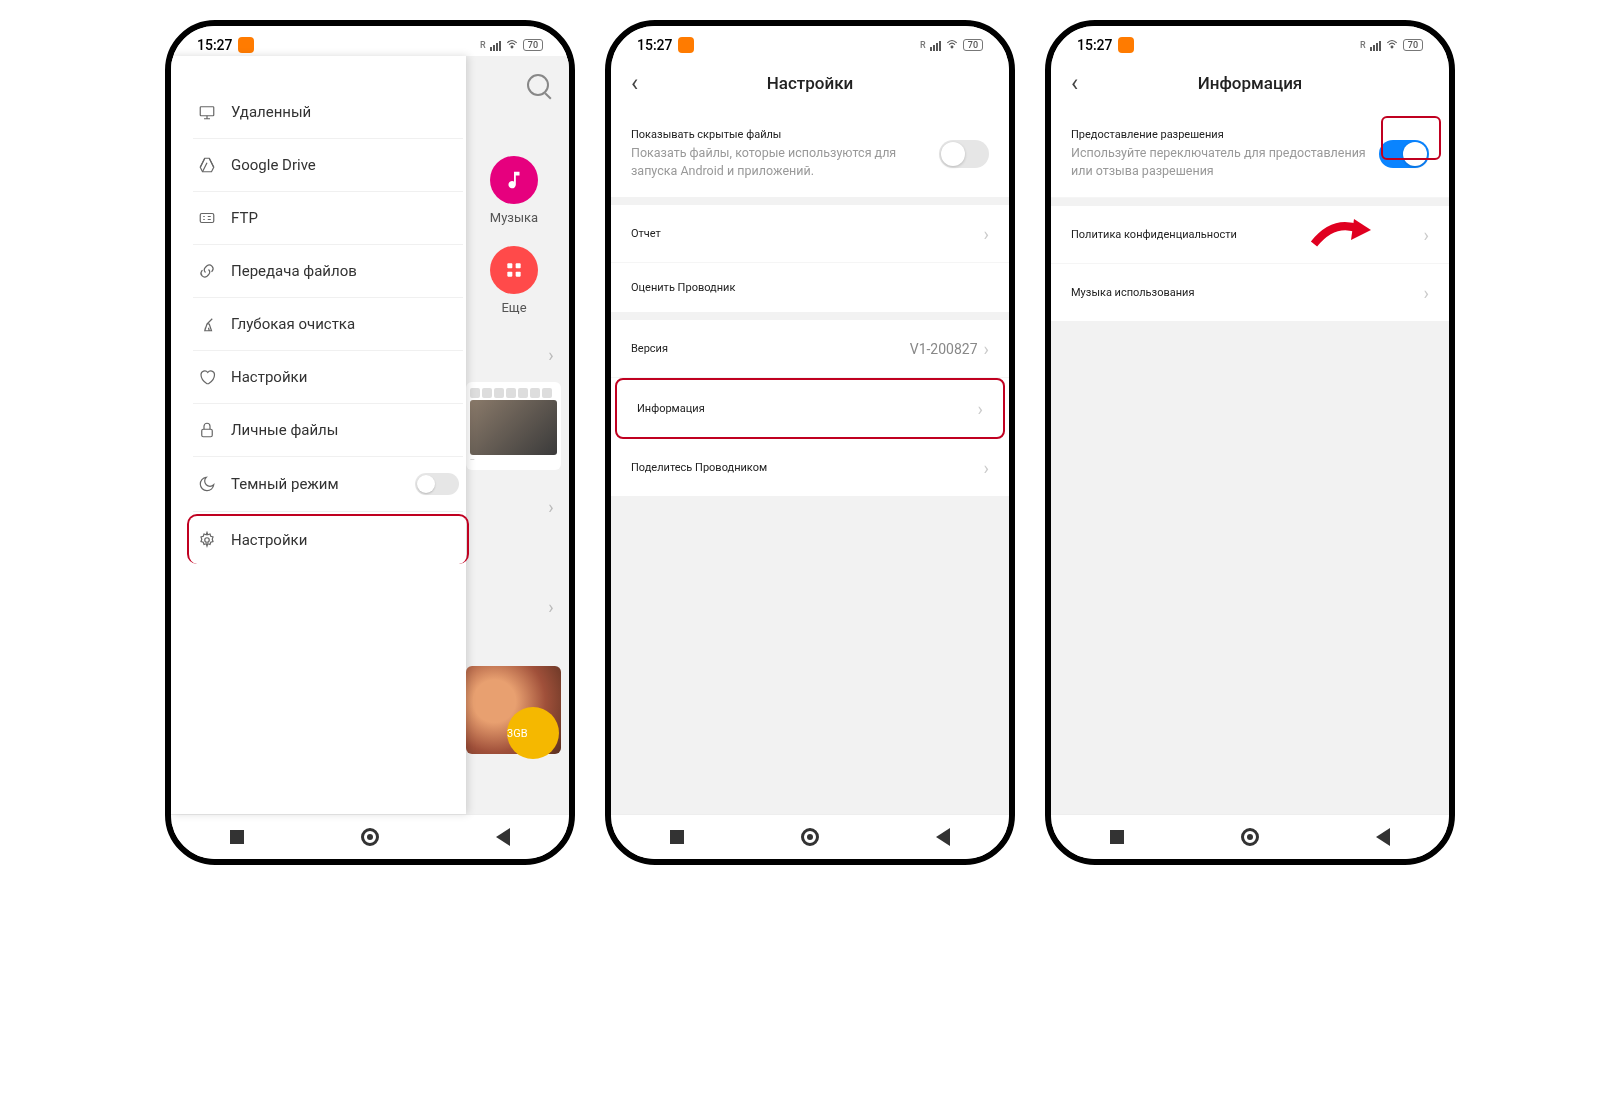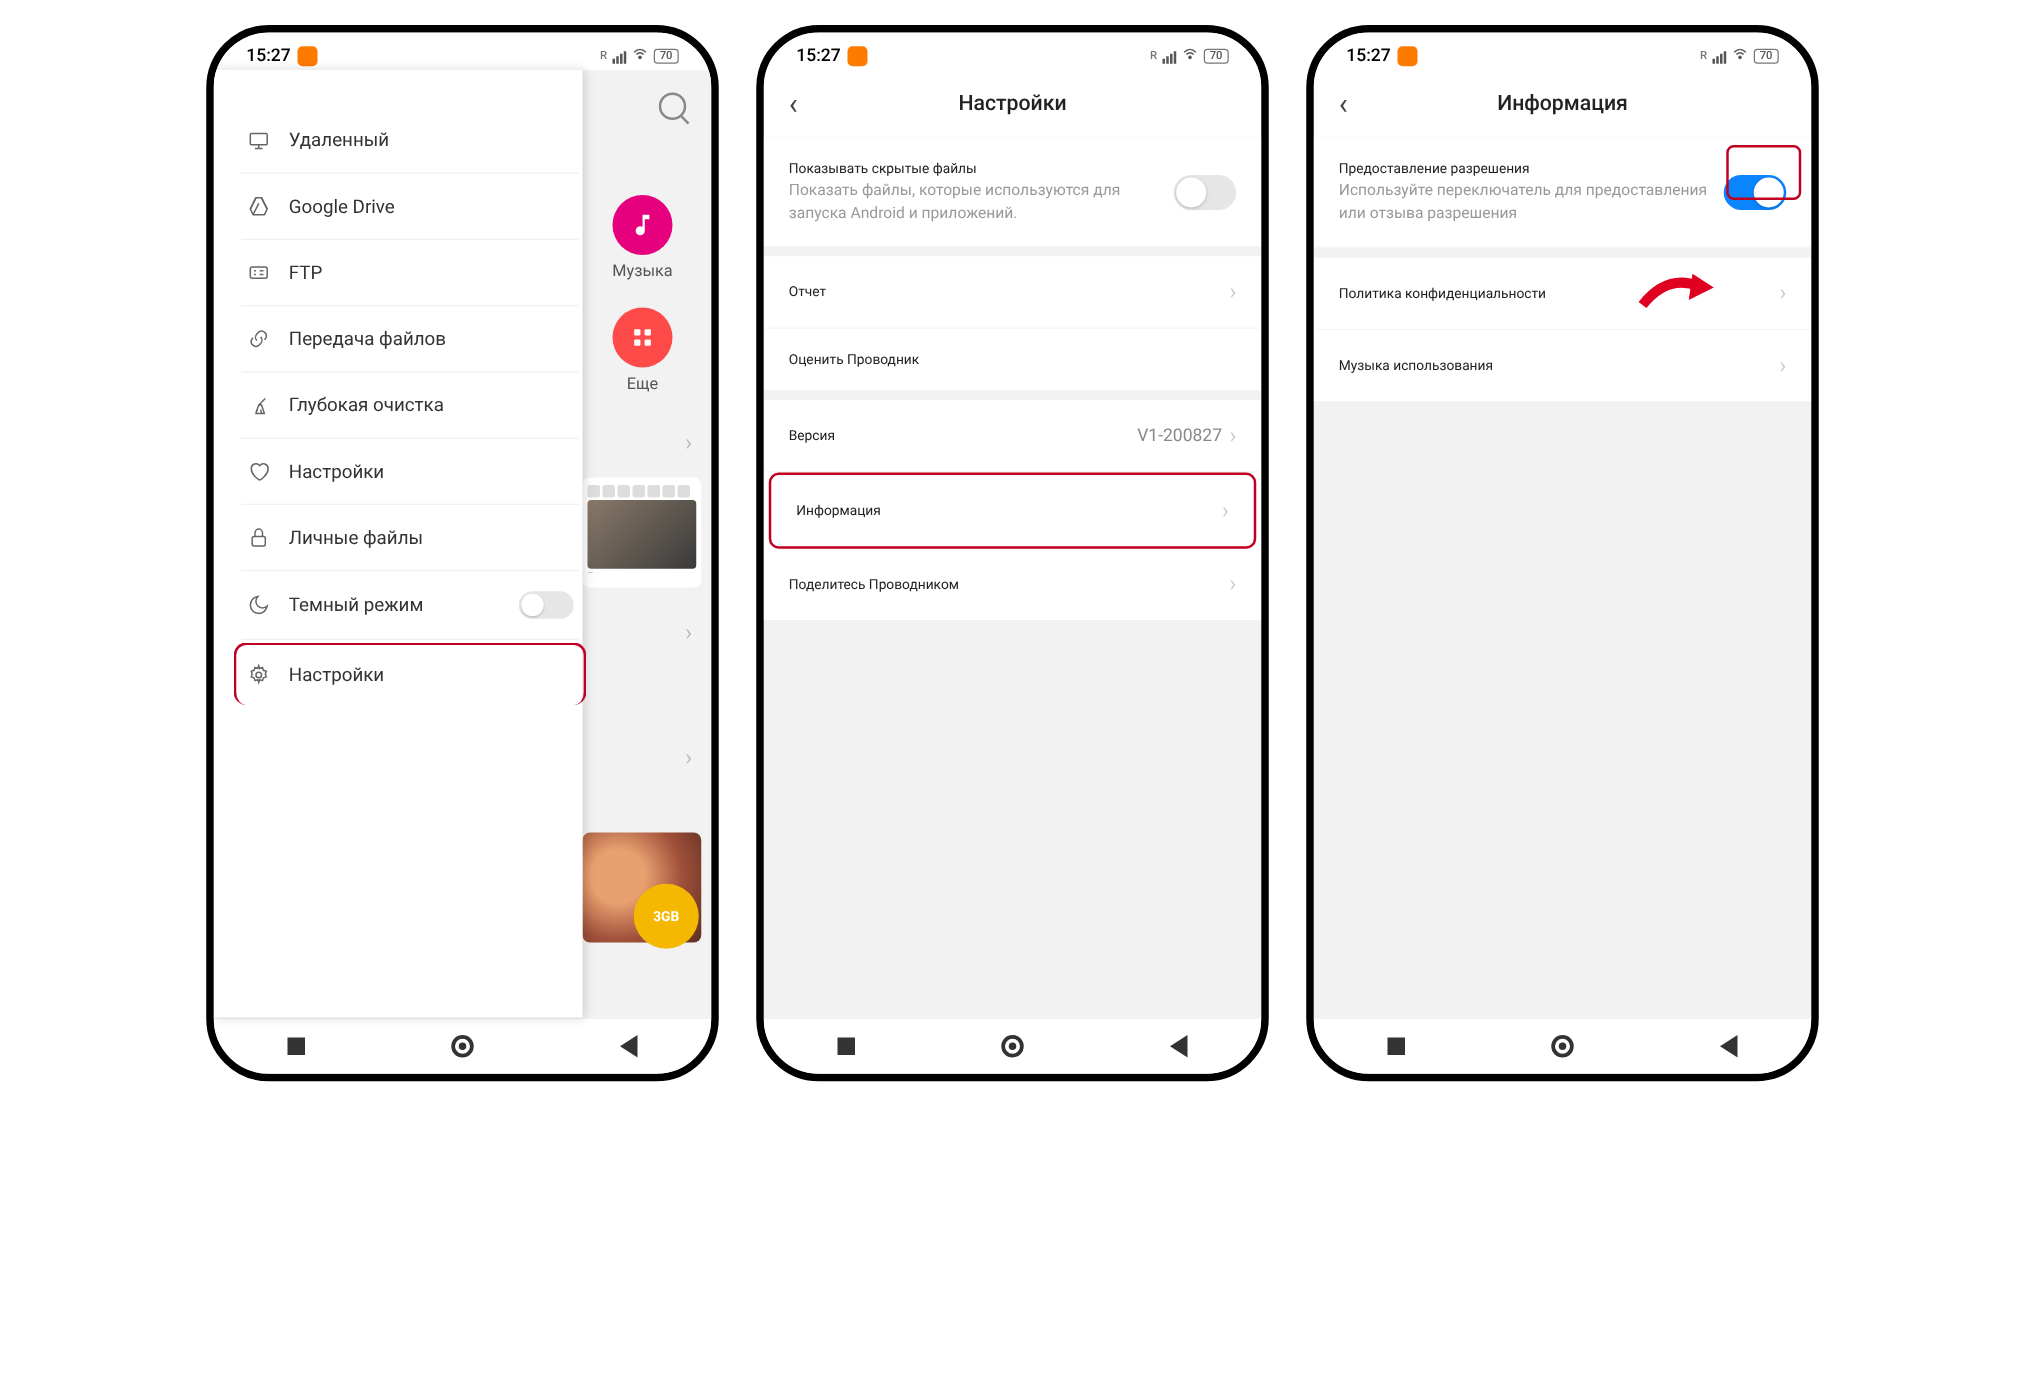--- a/index.html
+++ b/index.html
@@ -91,22 +91,22 @@
     position:absolute; right:8px; width:20px; color:#bbb; font-size:18px;
     text-align:center;
   }
   .photo-thumb {
     position:absolute; right:8px; width:95px; height:88px; border-radius:6px;
     background: radial-gradient(circle at 30% 40%, #e8a070 25%, #a0503a 60%, #5a3020);
     bottom: 60px;
   }
   .fab {
     position:absolute; width:52px; height:52px; border-radius:50%;
-    background:#f5b800; color:#fff; font-size:11px; font-weight:700;
-    display:flex; align-items:center; justify-content:center;
+    background:#f5b800; color:#fff; font-size:11px; font-weight:400;
+    display:flex; align-items:center; 
     bottom:55px; right:10px;
   }
 
   .drawer {
     position:absolute; left:0; top:0; bottom:0; width:295px;
     background:#fff; box-shadow: 2px 0 8px rgba(0,0,0,0.15);
     padding: 30px 3px 10px 22px;
   }
   .drawer-item {
     display:flex; align-items:center; gap:14px;

